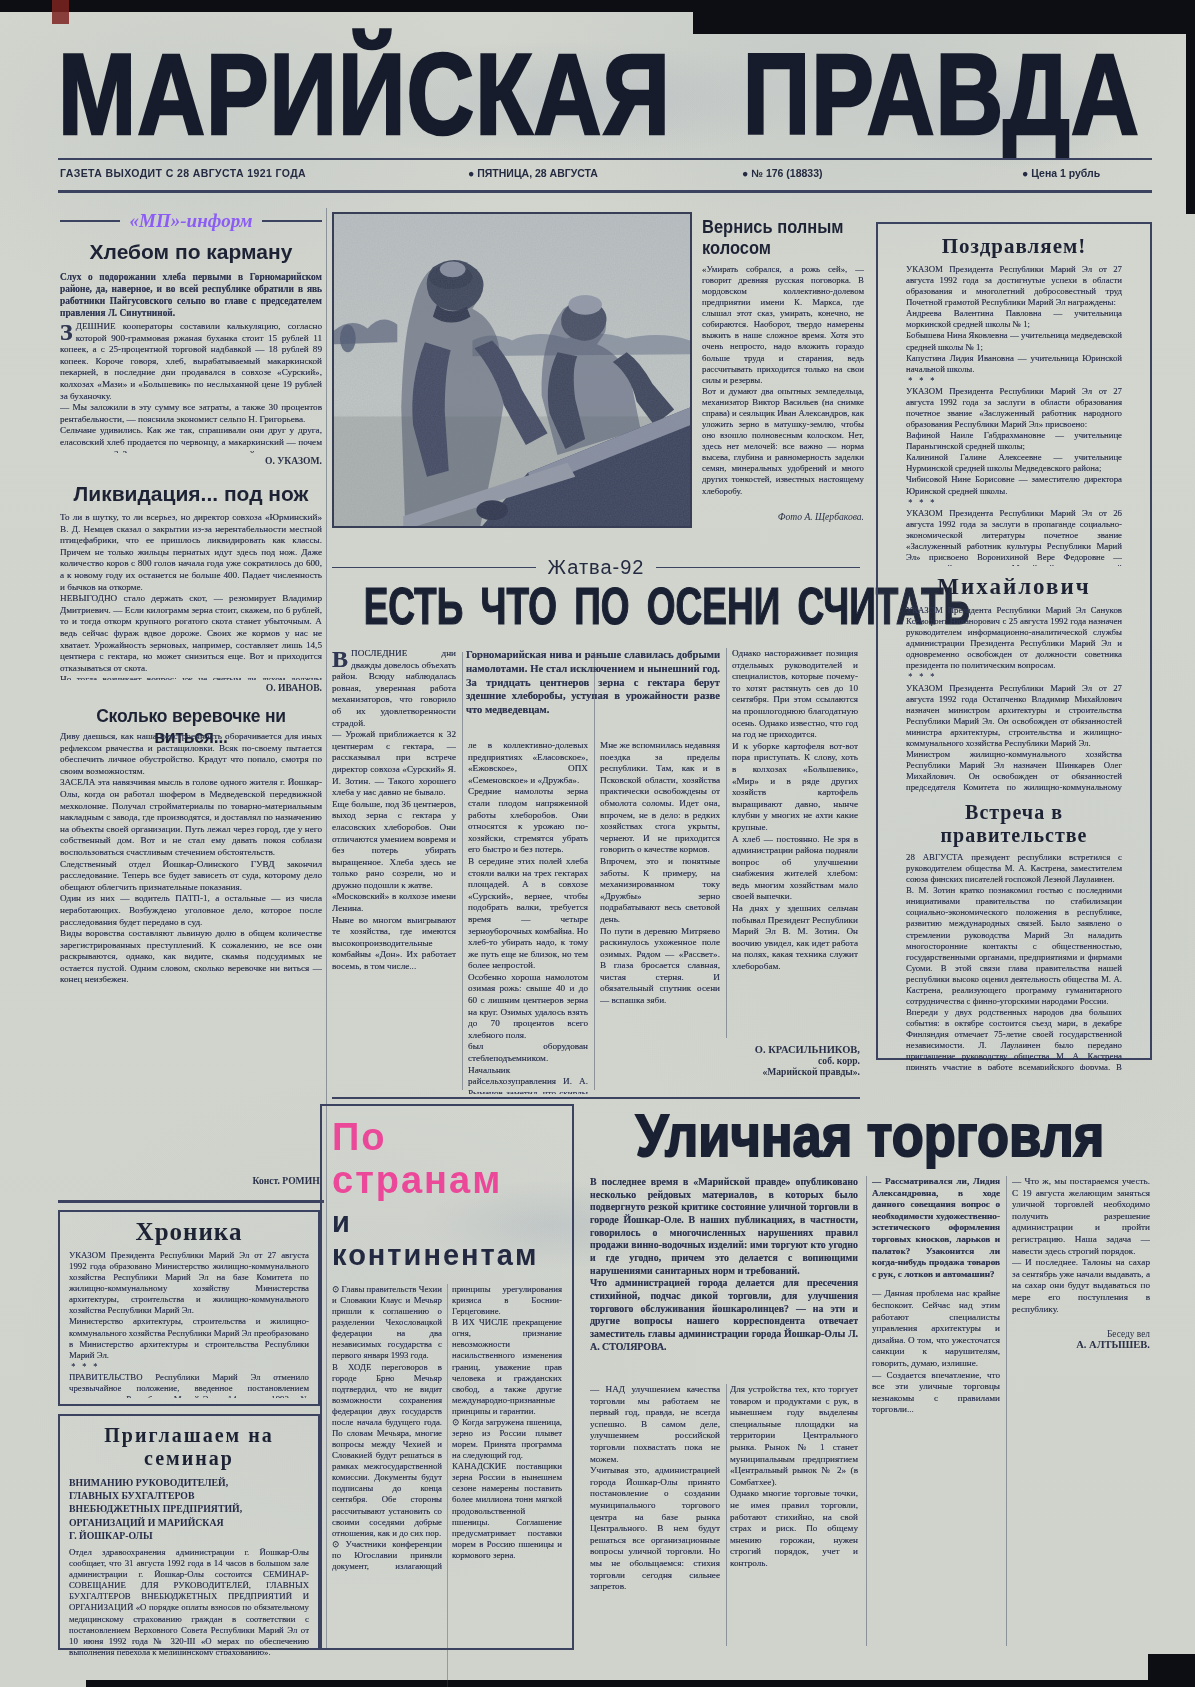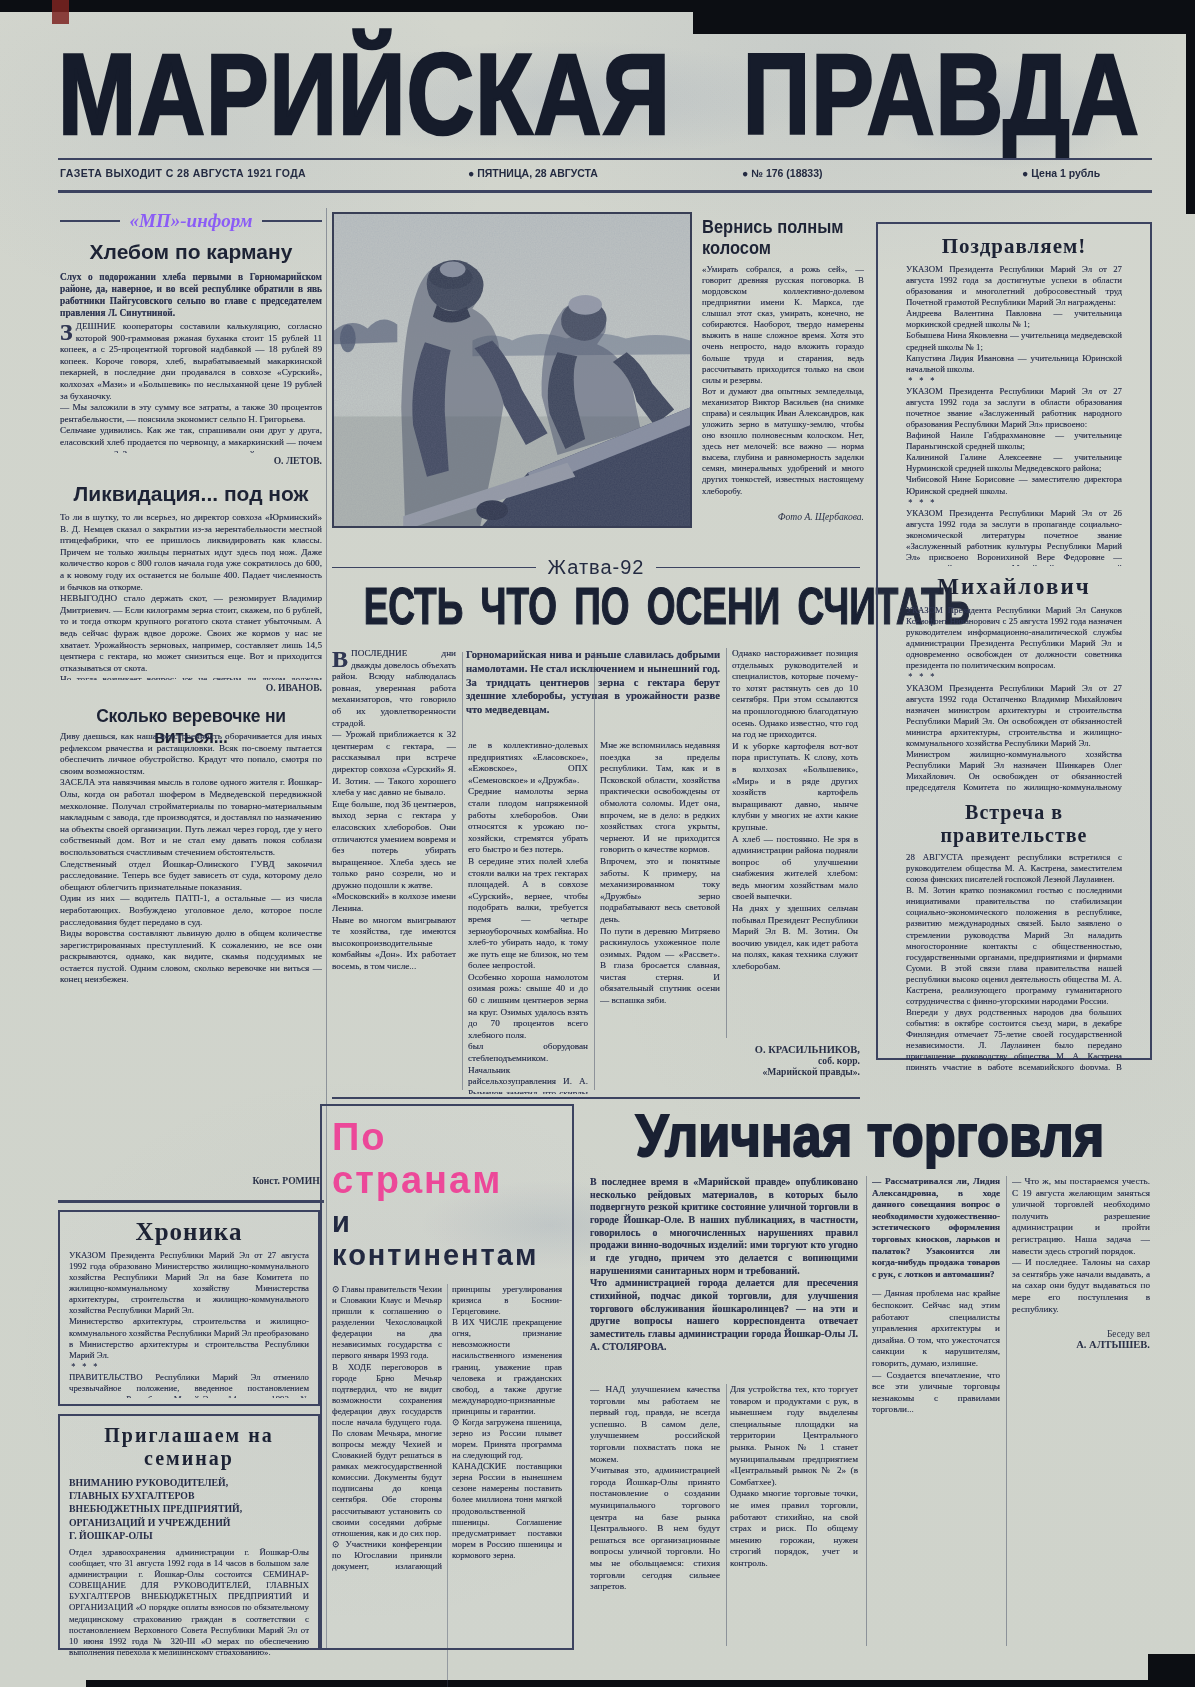--- a/index.html
+++ b/index.html
@@ -78,21 +78,21 @@
   <div class="line"></div>
   <div class="b" style="font-size:19px;font-style:italic;color:#8b5cf6;">«МП»-информ</div>
   <div class="line"></div>
 </div>
 
 <div class="abs htitle" style="left:60px;top:240px;width:262px;font-size:21px;">Хлебом по карману</div>
 <div class="abs art b" style="left:60px;top:272px;width:262px;height:46px;font-size:9.4px;">Слух о подорожании хлеба первыми в Горномарийском районе, да, наверное, и во всей республике обратили в явь работники Пайгусовского сельпо во главе с председателем правления Л. Синутниной.</div>
 <div class="abs art dc" style="left:60px;top:321px;width:262px;height:132px;">ЗДЕШНИЕ кооператоры составили калькуляцию, согласно которой 900-граммовая ржаная буханка стоит 15 рублей 11 копеек, а с 25-процентной торговой надбавкой — 18 рублей 89 копеек. Короче говоря, хлеб, вырабатываемый макаркинской пекарней, в последние дни продавался в совхозе «Сурский», колхозах «Мази» и «Большевик» по неслыханной цене 19 рублей за буханочку.
 — Мы заложили в эту сумму все затраты, а также 30 процентов рентабельности, — пояснила экономист сельпо Н. Григорьева.
 Сельчане удивились. Как же так, спрашивали они друг у друга, еласовский хлеб продается по червонцу, а макаркинский — почем вдвое дороже? Завозмущались и главы местной администрации. Тогда, недолго думая, работники сельпо пошли на попятную: снизили стоимость буханки до 12 рублей. Однако их трехдневный эксперимент попортил немало крови. Авторы же «калькуляции», оседлав в уютном кабинете с десяток столов и не думая, видать, меняться, лишь ухмыляются исподтишка: дескать, цены на хлебобулочные изделия все равно должны вырасти, и покупателей надо заранее приучать к этому. Вот и весь сказ.</div>
-<div class="abs sig" style="left:60px;top:455px;width:262px;">О. ЛЕТОВ.</div>
+<div class="abs sig" style="left:60px;top:455px;width:262px;">О. УКАЗОМ.</div>
 
 <div class="abs htitle" style="left:60px;top:482px;width:262px;font-size:21px;">Ликвидация... под нож</div>
 <div class="abs art" style="left:60px;top:512px;width:262px;height:168px;">То ли в шутку, то ли всерьез, но директор совхоза «Юрминский» В. Д. Немцев сказал о закрытии из-за нерентабельности местной птицефабрики, что ее пришлось ликвидировать как классы. Причем не только жильцы пернатых идут здесь под нож. Даже количество коров с 800 голов начала года уже сократилось до 600, а к новому году их останется не больше 400. Падает численность и бычков на откорме.
 НЕВЫГОДНО стало держать скот, — резюмирует Владимир Дмитриевич. — Если килограмм зерна стоит, скажем, по 6 рублей, то и тогда откорм крупного рогатого скота станет убыточным. А ведь сейчас фураж вдвое дороже. Своих же кормов у нас не хватает. Урожайность зерновых, например, составляет лишь 14,5 центнера с гектара, но может снизиться еще. Вот и приходится отказываться от скота.
 Но тогда возникает вопрос: уж не святым ли духом должны питаться люди, коль скоро их отучают (как отлучают?) от молока и мяса?</div>
 <div class="abs sig" style="left:60px;top:682px;width:262px;">О. ИВАНОВ.</div>
 
 <div class="abs htitle" style="left:60px;top:706px;width:262px;font-size:17.5px;letter-spacing:-.2px;">Сколько веревочке ни виться...</div>
 <div class="abs art" style="left:60px;top:731px;width:262px;height:442px;">Диву даешься, как наша неустроенность оборачивается для иных рефлексом рвачества и растащиловки. Всяк по-своему пытается обеспечить личное обустройство. Крадут что попало, смотря по своим возможностям.
 ЗАСЕЛА эта навязчивая мысль в голове одного жителя г. Йошкар-Олы, когда он работал шофером в Медведевской передвижной мехколонне. Получал стройматериалы по товарно-материальным накладным с завода, где производятся, и доставлял по назначению на объекты своей организации. Путь лежал через город, где у него собственный дом. Вот и не стал ему давать покоя соблазн воспользоваться счастливым стечением обстоятельств.
@@ -110,21 +110,21 @@
 ＊ ＊ ＊
 ПРАВИТЕЛЬСТВО Республики Марий Эл отменило чрезвычайное положение, введенное постановлением правительства Республики Марий Эл от 14 августа 1992 г. № 344 «О мерах по предотвращению возникновения пожаров в лесах».
 Вышеназванное постановление утратило силу.</div>
 </div>
 
 <div class="abs box" style="left:58px;top:1414px;width:262px;height:236px;padding:8px 9px;box-sizing:border-box;">
   <div class="stitle" style="font-size:20px;letter-spacing:2px;">Приглашаем на семинар</div>
   <div class="b" style="white-space:pre-line;font-size:9.8px;line-height:1.35;margin-top:6px;color:#262d48;">ВНИМАНИЮ РУКОВОДИТЕЛЕЙ,
 ГЛАВНЫХ БУХГАЛТЕРОВ
 ВНЕБЮДЖЕТНЫХ ПРЕДПРИЯТИЙ,
-ОРГАНИЗАЦИЙ И УЧРЕЖДЕНИЙ
+ОРГАНИЗАЦИЙ И МАРИЙСКАЯ
 Г. ЙОШКАР-ОЛЫ</div>
   <div class="art small" style="height:108px;margin-top:5px;">Отдел здравоохранения администрации г. Йошкар-Олы сообщает, что 31 августа 1992 года в 14 часов в большом зале администрации г. Йошкар-Олы состоится СЕМИНАР-СОВЕЩАНИЕ ДЛЯ РУКОВОДИТЕЛЕЙ, ГЛАВНЫХ БУХГАЛТЕРОВ ВНЕБЮДЖЕТНЫХ ПРЕДПРИЯТИЙ И ОРГАНИЗАЦИЙ «О порядке оплаты взносов по обязательному медицинскому страхованию граждан в соответствии с постановлением Верховного Совета Республики Марий Эл от 10 июня 1992 года № 320-III «О мерах по обеспечению выполнения перехода к медицинскому страхованию».</div>
 </div>
 
 <div class="vr" style="left:326px;top:208px;height:1440px;"></div>
 
 <div class="abs" style="left:332px;top:212px;width:360px;height:316px;border:2px solid #343b52;box-sizing:border-box;filter:contrast(.96) brightness(1.01);">
   <svg width="100%" height="100%" viewBox="0 0 360 316" preserveAspectRatio="none">
     <defs>
       <linearGradient id="sky" x1="0" y1="0" x2="0" y2="1">

